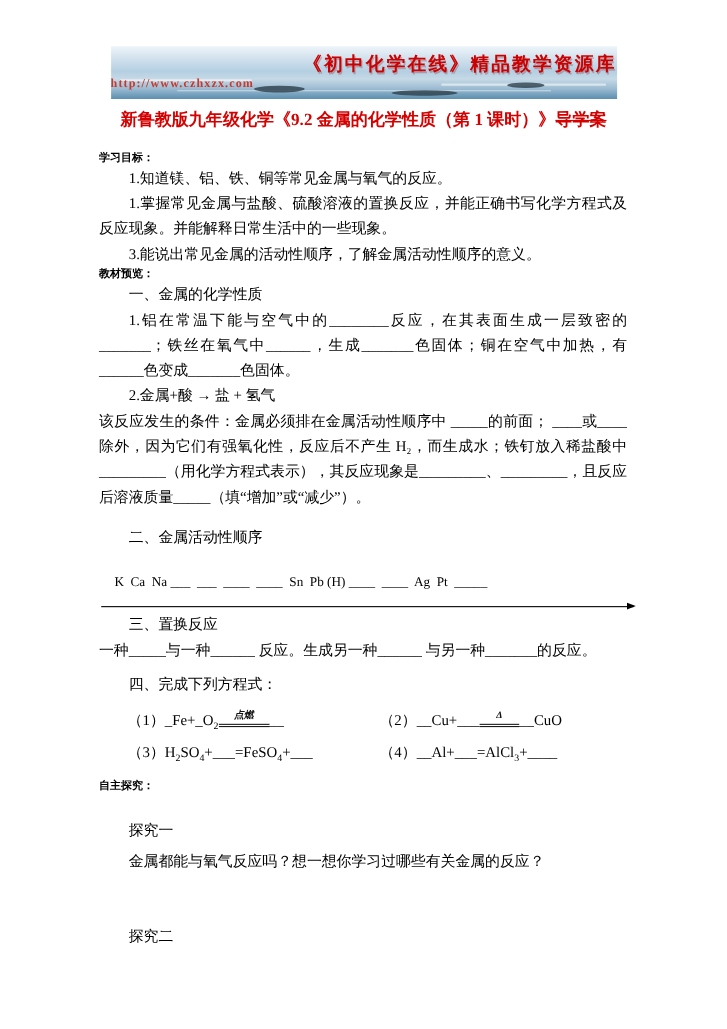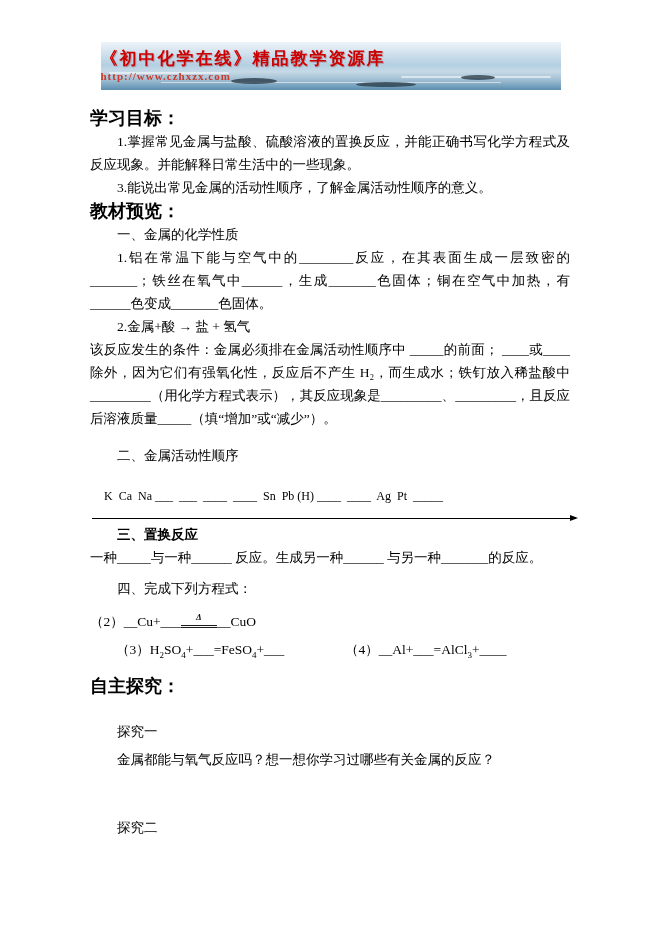--- a/index.html
+++ b/index.html
@@ -18,40 +18,40 @@
     position:relative;
     width:460px;height:48px;
     margin:42px auto 0 auto;
     background:linear-gradient(180deg,#eef4f9 0%,#d3e2ee 22%,#b4cfe2 48%,#c6d9e6 62%,#9dbcd2 80%,#6e9cba 94%,#5d8fae 100%);
     overflow:hidden;
   }
   .banner .streak{position:absolute;background:rgba(255,255,255,.55);height:2px;border-radius:2px;}
   .banner .sil{position:absolute;background:#2c3e4a;border-radius:50%;opacity:.8;}
   .banner-title{
     position:relative;z-index:2;
-    margin-top:5px;text-align:left;
+    margin-top:5px;text-align:right;
     color:#cc0000;font-weight:bold;font-size:17px;letter-spacing:2px;
     text-shadow:1px 1px 0 rgba(120,0,0,.25);
     font-family:"Liberation Serif",serif;
   }
   .banner-url{
     position:relative;z-index:2;
     margin-top:0;text-align:left;
     color:#c53a2e;font-weight:bold;font-size:11px;letter-spacing:1px;
   }
 
   
   .doc-title{
     margin-top:9px;text-align:center;
     color:#d50000;font-weight:bold;font-size:15.5px;
   }
   .doc-title .struck{text-decoration:line-through;}
 
   
-  .h-bold{font-weight:bold;font-size:18px;margin:0;}
+  .h-bold{font-weight:bold;font-size:10px;margin:0;}
   p.body,div.body{font-size:13.5px;line-height:23px;margin:0;text-align:justify;}
   .ind{text-indent:2em;}
   .mono{font-family:"DejaVu Sans Mono","Liberation Mono",monospace;font-size:12px;white-space:pre;}
 
   .mt-obj{margin-top:16px;}
 
   
   .seq-line{margin-top:22px;padding-left:14px;font-family:Liberation Serif, serif;}
   .arrow-line{
     position:relative;margin-top:14px;margin-left:2px;margin-right:-6px;
@@ -88,45 +88,52 @@
     <span class="streak" style="left:8px;top:30px;width:120px;"></span>
     <span class="streak" style="left:300px;top:34px;width:150px;"></span>
     <span class="streak" style="left:60px;top:40px;width:340px;height:1px;"></span>
     <span class="sil" style="left:130px;top:36px;width:46px;height:6px;"></span>
     <span class="sil" style="left:255px;top:40px;width:60px;height:5px;"></span>
     <span class="sil" style="left:360px;top:33px;width:34px;height:5px;"></span>
     <div class="banner-title">《初中化学在线》精品教学资源库</div>
     <div class="banner-url">http://www.czhxzx.com</div>
   </div>
 
+  <div class="doc-title">
+    <span>新鲁教版九年级化学《9.2 金属的化学性质（第 1 课时）》</span><span class="struck">导学案</span>
+  </div>
 
   <div class="content">
 
     <p class="h-bold mt-obj">学习目标：</p>
+    <p class="body ind">1.知道镁、铝、铁、铜等常见金属与氧气的反应。</p>
     <p class="body ind">1.掌握常见金属与盐酸、硫酸溶液的置换反应，并能正确书写化学方程式及反应现象。并能解释日常生活中的一些现象。</p>
     <p class="body ind">3.能说出常见金属的活动性顺序，了解金属活动性顺序的意义。</p>
 
     <p class="h-bold">教材预览：</p>
     <p class="body ind">一、金属的化学性质</p>
     <p class="body ind">1.铝在常温下能与空气中的________反应，在其表面生成一层致密的_______；铁丝在氧气中______，生成_______色固体；铜在空气中加热，有______色变成_______色固体。</p>
     <p class="body ind">2.金属+酸 → 盐 + 氢气</p>
     <p class="body">该反应发生的条件：金属必须排在金属活动性顺序中 _____的前面； ____或____除外，因为它们有强氧化性，反应后不产生 H₂，而生成水；铁钉放入稀盐酸中_________（用化学方程式表示），其反应现象是_________、_________，且反应后溶液质量_____（填“增加”或“减少”）。</p>
 
     <p class="body ind" style="margin-top:14px;">二、金属活动性顺序</p>
     <div class="seq-line mono">K  Ca  Na ___  ___  ____  ____  Sn  Pb (H) ____  ____  Ag  Pt  _____</div>
     <div class="arrow-line">
       <span class="arrow-head"></span>
     </div>
 
-    <p class="body ind" style="margin-top:4px;font-weight:bold;">三、置换反应</p>
+    <p class="body ind" style="margin-top:4px;">三、置换反应</p>
     <p class="body">一种_____与一种______ 反应。生成另一种______ 与另一种_______的反应。</p>
 
     <p class="body ind" style="margin-top:8px;">四、完成下列方程式：</p>
 
     <div class="eq-row">
+      <span class="eq c1">
+        <span>（1）</span><span>_Fe+_O</span><sub>2</sub><span class="eq-cond w44"><span class="cond-text">点燃</span></span><span>__</span>
+      </span>
       <span class="eq">
         <span>（2）</span><span>__Cu+___</span><span class="eq-cond w34"><span class="cond-text">Δ</span></span><span>__CuO</span>
       </span>
     </div>
 
     <div class="eq-row">
       <span class="eq c1">
         <span>（3）</span><span>H</span><sub>2</sub><span>SO</span><sub>4</sub><span>+___=FeSO</span><sub>4</sub><span>+___</span>
       </span>
       <span class="eq">

